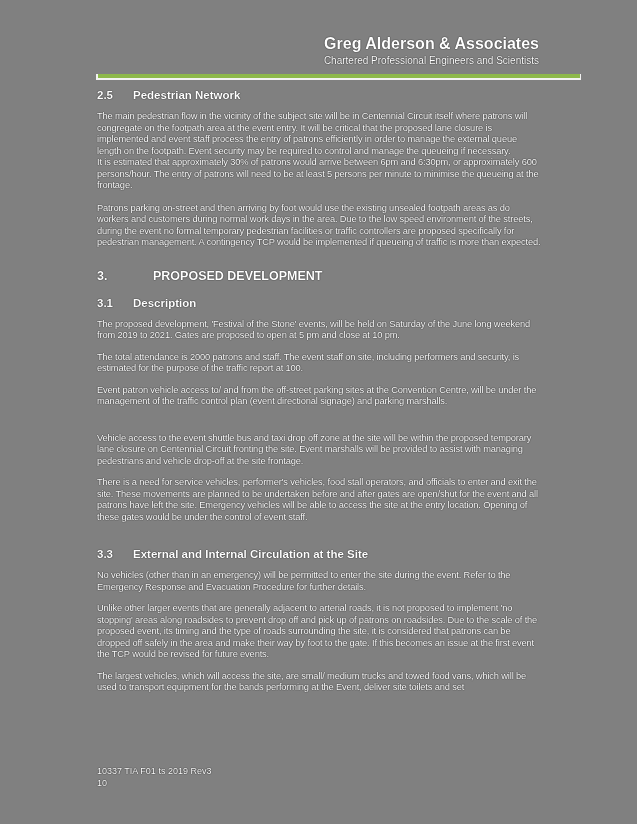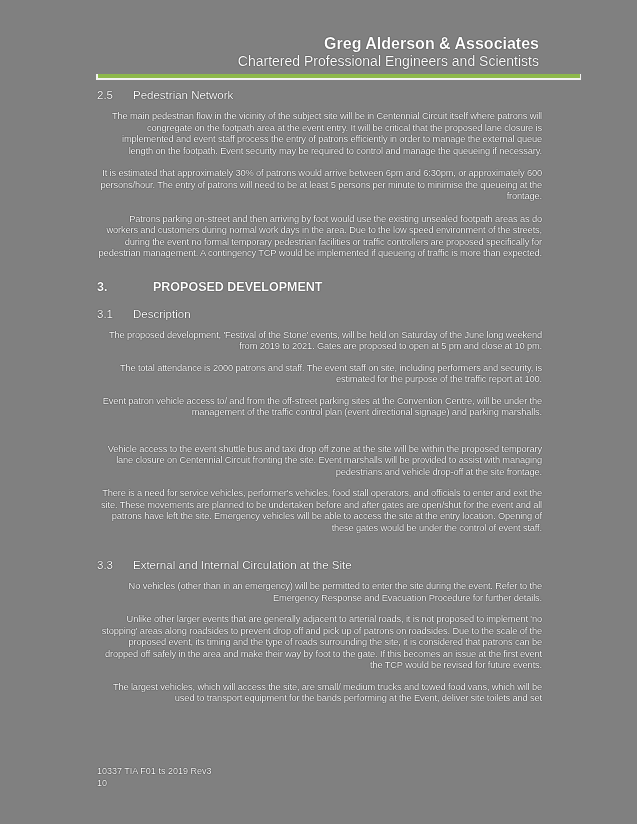--- a/index.html
+++ b/index.html
@@ -25,21 +25,21 @@
       text-align: right;
     }
     .header .company {
       font-size: 16px;
       font-weight: bold;
       letter-spacing: 0px;
       line-height: 20px;
       margin-left: 24px;
     }
     .header .tagline {
-      font-size: 14px;
+      font-size: 10px;
       line-height: 12px;
       margin-top: 1px;
     }
     .rule {
       position: absolute;
       left: 96px;
       top: 74px;
       width: 482px;
       height: 4px;
       background: #8db84a;
@@ -48,40 +48,39 @@
       border-right: 1px solid #f2f2f2;
     }
     .content {
       position: absolute;
       left: 97px;
       top: 87px;
       width: 445px;
     }
     .h2 {
       font-size: 11.5px;
-      font-weight: normal;
+      font-weight: bold;
       line-height: 16px;
       display: flex;
       margin: 0;
     }
     .h2 .num { width: 36px; }
     .h1 {
       font-size: 12.5px;
       font-weight: bold;
       line-height: 18px;
       display: flex;
       margin: 0;
     }
     .h1 .num { width: 56px; }
     p {
       margin: 0;
       font-size: 9.3px;
       line-height: 11.5px;
       letter-spacing: -0.15px;
-      text-align: right;
     }
     .footer {
       position: absolute;
       left: 97px;
       top: 765px;
       width: 442px;
       display: flex;
       justify-content: space-between;
       font-size: 9px;
       line-height: 12px;
@@ -97,21 +96,21 @@
 </div>
 <div class="rule"></div>
 
 <div class="content">
 
   <div class="h2 txt">
     <span class="num">2.5</span>
     <span>Pedestrian Network</span>
   </div>
   <p class="txt" style="margin-top:8px">The main pedestrian flow in the vicinity of the subject site will be in Centennial Circuit itself where patrons will congregate on the footpath area at the event entry. It will be critical that the proposed lane closure is implemented and event staff process the entry of patrons efficiently in order to manage the external queue length on the footpath. Event security may be required to control and manage the queueing if necessary.</p>
-  <p class="txt" style="margin-top:11px">It is estimated that approximately 30% of patrons would arrive between 6pm and 6:30pm, or approximately 600 persons/hour. The entry of patrons will need to be at least 5 persons per minute to minimise the queueing at the frontage.</p>
+  <p class="txt" style="">It is estimated that approximately 30% of patrons would arrive between 6pm and 6:30pm, or approximately 600 persons/hour. The entry of patrons will need to be at least 5 persons per minute to minimise the queueing at the frontage.</p>
   <p class="txt" style="margin-top:11px">Patrons parking on-street and then arriving by foot would use the existing unsealed footpath areas as do workers and customers during normal work days in the area. Due to the low speed environment of the streets, during the event no formal temporary pedestrian facilities or traffic controllers are proposed specifically for pedestrian management. A contingency TCP would be implemented if queueing of traffic is more than expected.</p>
 
   <div class="h1 txt" style="margin-top:18px">
     <span class="num">3.</span>
     <span>PROPOSED DEVELOPMENT</span>
   </div>
 
   <div class="h2 txt" style="margin-top:10px">
     <span class="num">3.1</span>
     <span>Description</span>

